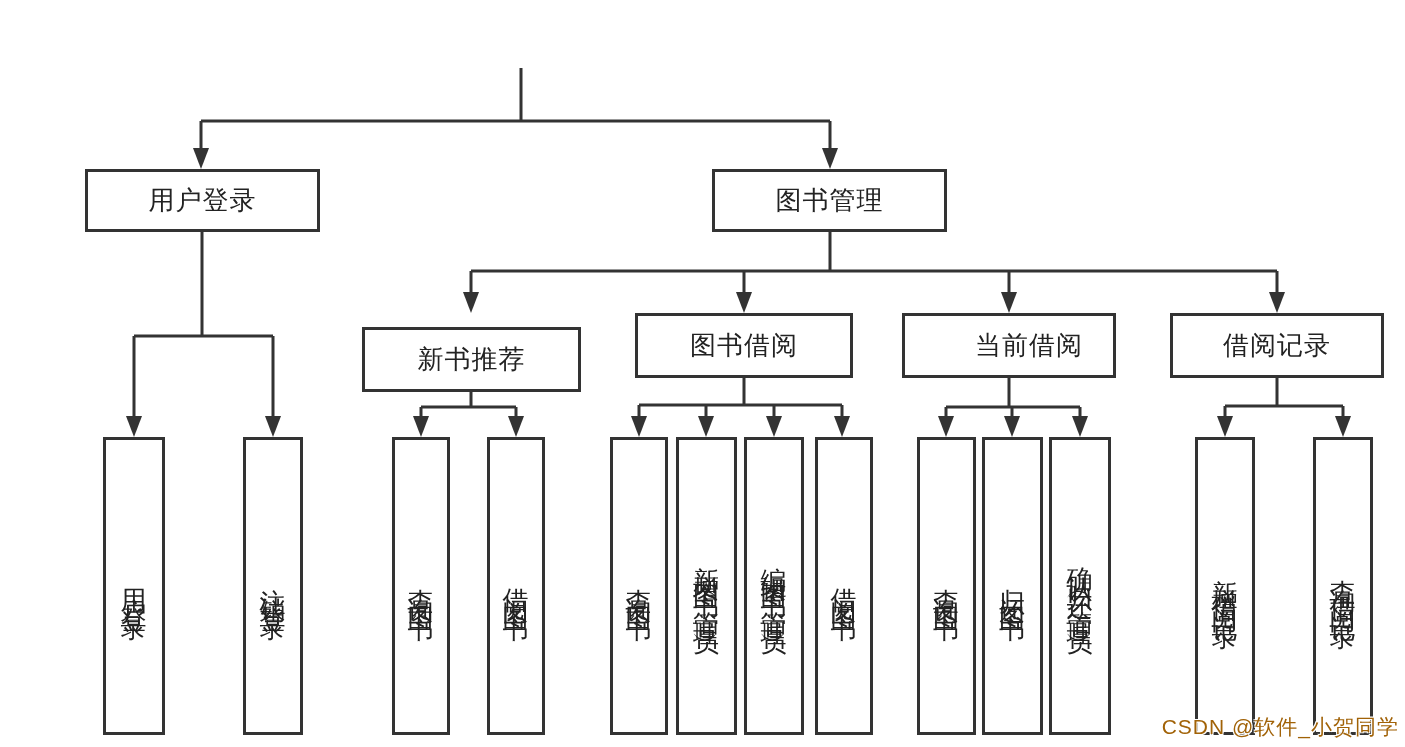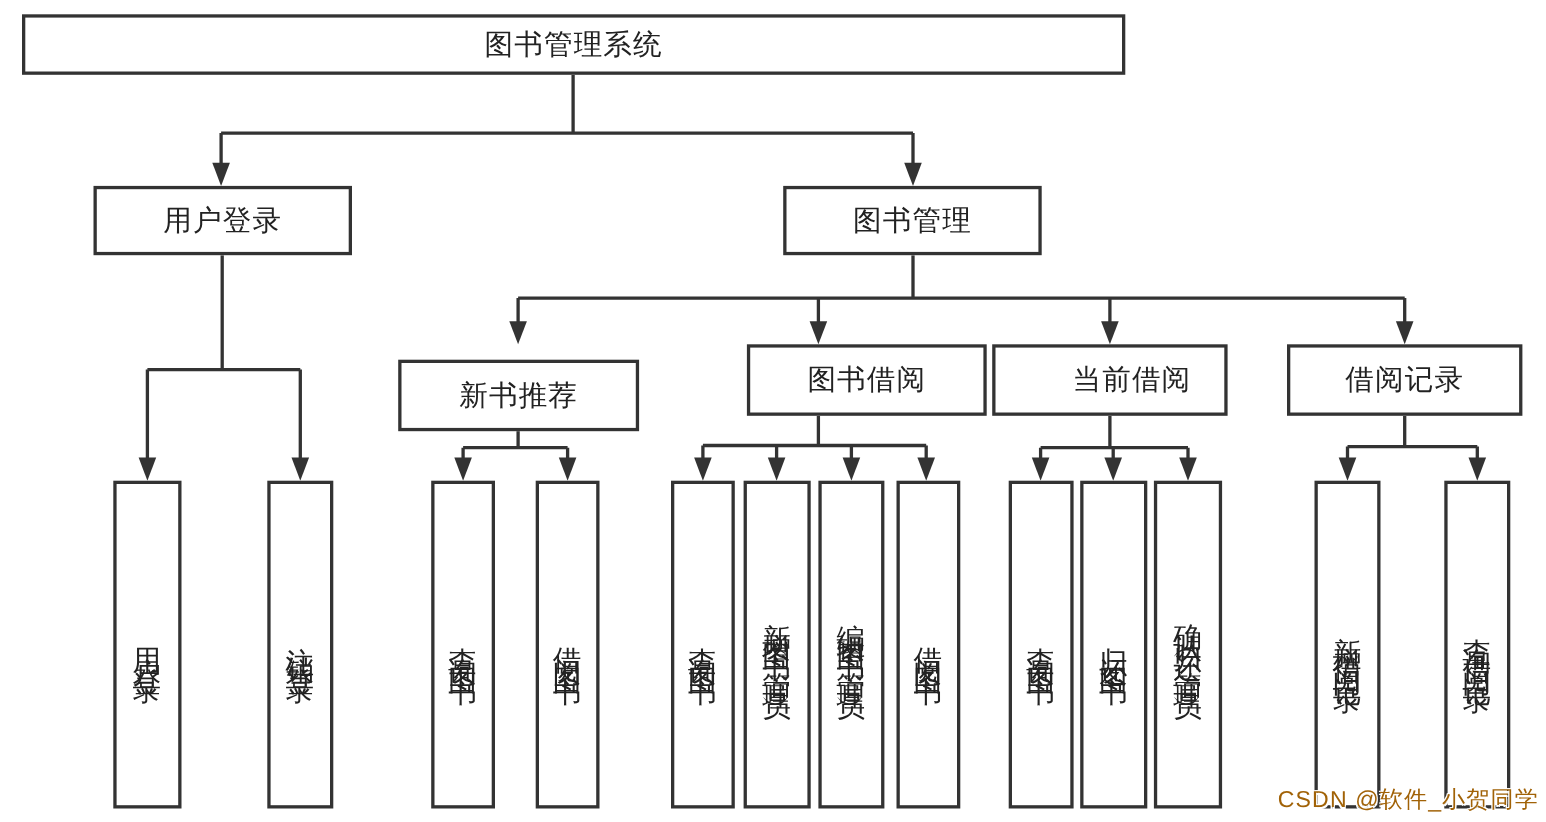--- a/index.html
+++ b/index.html
@@ -91,35 +91,32 @@
       <polygon points="766,416 782,416 774,437"></polygon>
       <polygon points="834,416 850,416 842,437"></polygon>
       <polygon points="938,416 954,416 946,437"></polygon>
       <polygon points="1004,416 1020,416 1012,437"></polygon>
       <polygon points="1072,416 1088,416 1080,437"></polygon>
       <polygon points="1217,416 1233,416 1225,437"></polygon>
       <polygon points="1335,416 1351,416 1343,437"></polygon>
     </g>
   </svg>
 
-  <div class="node" style="left:20px; top:13px; width:1003px; height:55px;">
-    <span>图书管理系统</span>
-  </div>
 
   <div class="node" style="left:85px; top:169px; width:235px; height:63px;">
     <span>用户登录</span>
   </div>
   <div class="node" style="left:712px; top:169px; width:235px; height:63px;">
     <span>图书管理</span>
   </div>
 
   <div class="node" style="left:362px; top:327px; width:219px; height:65px;">
     <span>新书推荐</span>
   </div>
-  <div class="node" style="left:635px; top:313px; width:218px; height:65px;margin-left:44px;">
+  <div class="node" style="left:635px; top:313px; width:218px; height:65px;">
     <span>图书借阅</span>
   </div>
   <div class="node" style="left:902px; top:313px; width:214px; height:65px;padding-left:40px;">
     <span>当前借阅</span>
   </div>
   <div class="node" style="left:1170px; top:313px; width:214px; height:65px;">
     <span>借阅记录</span>
   </div>
 
   <div class="node vnode" style="left:103px; top:437px; width:62px; height:298px;">

